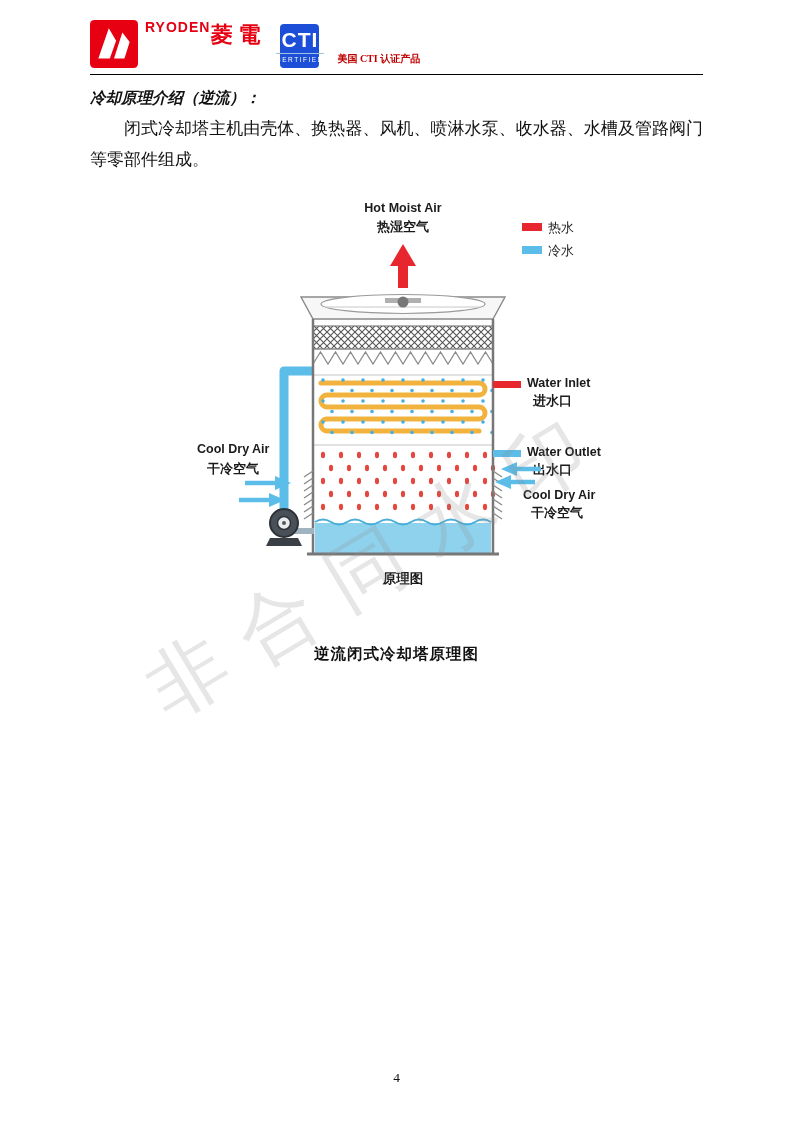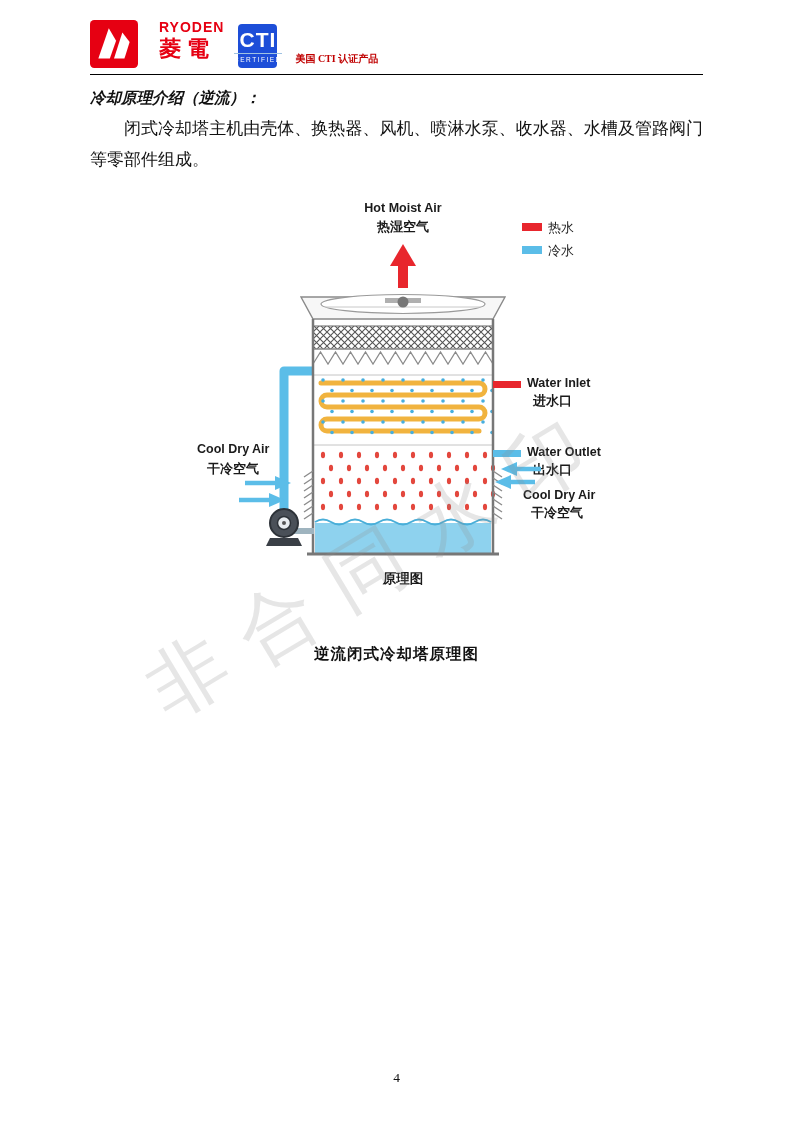--- a/index.html
+++ b/index.html
@@ -5,21 +5,21 @@
   html,body{margin:0;padding:0;background:#ffffff;}
   .page{
     position:relative;width:793px;height:1122px;margin:0 auto;background:#fff;
     font-family:"Liberation Serif","DejaVu Serif",serif;color:#111;overflow:hidden;
   }
   
   .page-header{padding:20px 90px 0 90px;}
   .logo-row{display:flex;align-items:flex-end;}
   .ryoden-logo{display:flex;align-items:flex-start;gap:7px;}
   .ryoden-emblem{width:48px;height:48px;}
-  .ryoden-text{display:flex;flex-direction:column;line-height:1;margin-left:14px;}
+  .ryoden-text{display:flex;line-height:1;}
   .ryoden-en{color:#e60012;font-family:"Liberation Sans",sans-serif;font-weight:bold;font-size:14px;letter-spacing:1px;}
   .ryoden-cjk{color:#e60012;font-weight:bold;font-size:22px;margin-top:4px;letter-spacing:6px;}
   .cti-logo{width:39px;height:44px;background:#1d4ed8;border-radius:4px;margin-left:14px;
     display:flex;flex-direction:column;align-items:center;justify-content:center;color:#fff;
     font-family:"Liberation Sans",sans-serif;}
   .cti-main{font-weight:bold;font-size:21px;letter-spacing:1px;line-height:1;}
   .cti-sub{font-size:6.5px;letter-spacing:1.5px;margin-top:3px;border-top:1px solid #9fc2e2;padding-top:2px;}
   .tagline{color:#c00000;font-weight:bold;font-size:10px;margin-left:18px;padding-bottom:2px;}
   .header-rule{border-bottom:1.6px solid #000;margin-top:6px;}
   

